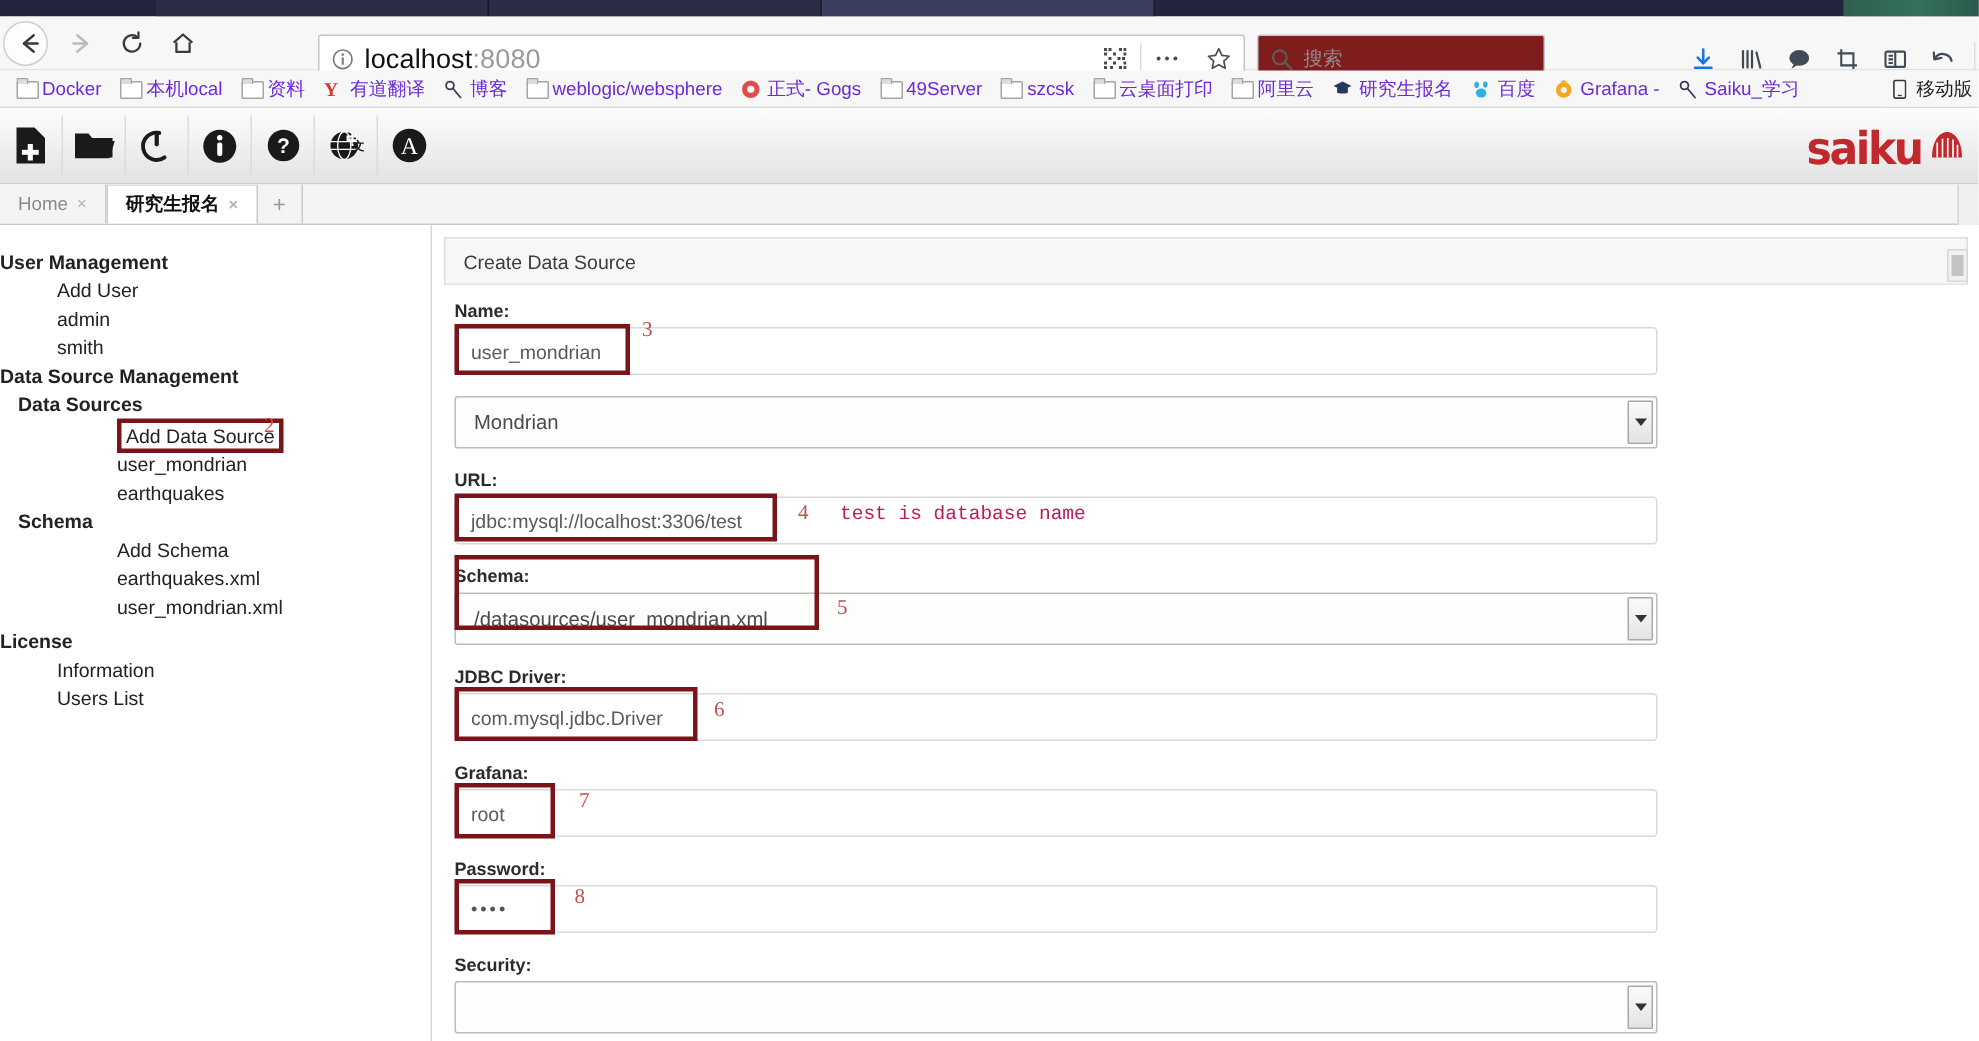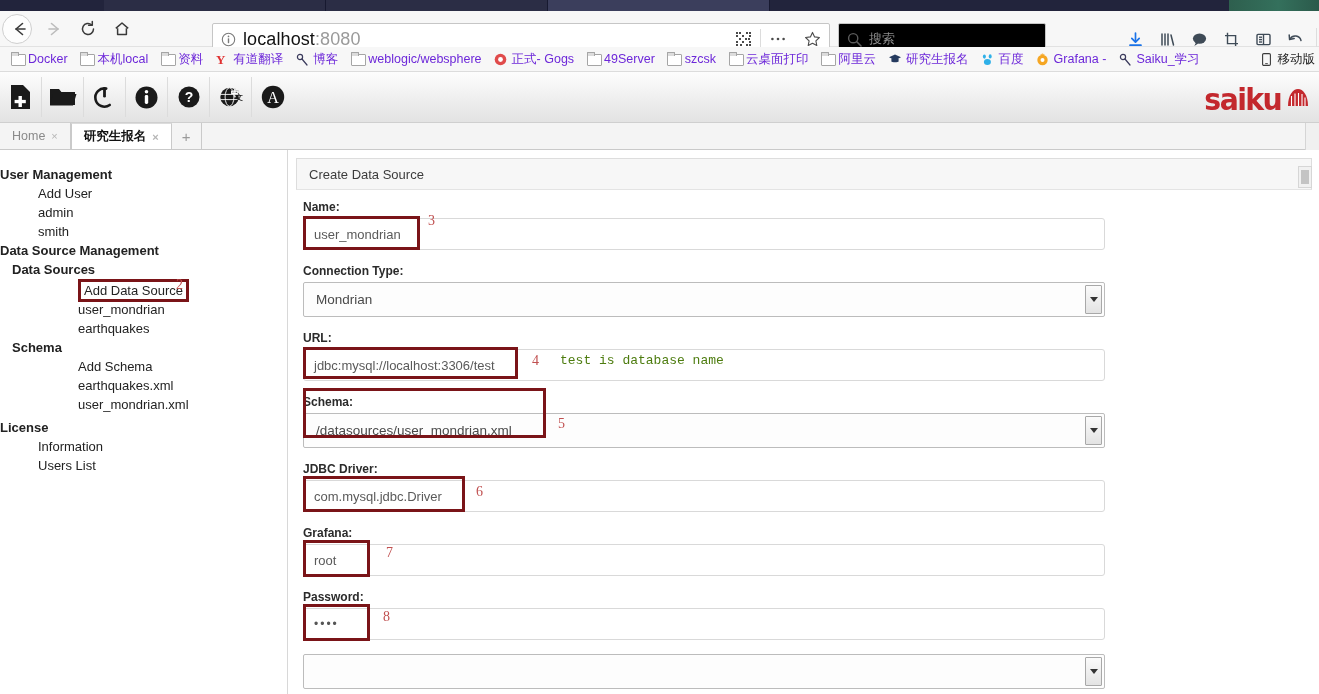--- a/index.html
+++ b/index.html
@@ -63,22 +63,22 @@
     white-space: nowrap; overflow: hidden;
   }
   #url-text .dim { color: #9a9a9a; }
   .urlbar-icon {
     width: 34px; height: 30px; display: flex; align-items: center; justify-content: center;
     color: #4a4a4a;
   }
   #url-sep { width: 1px; height: 20px; background: #dcdcdc; }
 
   #searchbar {
-    position: absolute; left: 838px; top: 12px; width: 208px; height: 32px;
-    background: #000000; border: 1px solid #c6c6c6; border-radius: 2px;
+    position: absolute; left: 838px; top: 12px; width: 192px; height: 32px;
+    background: #7f1d1d; border: 1px solid #c6c6c6; border-radius: 2px;
     display: flex; align-items: center;
   }
   #search-icon-wrap { width: 30px; display:flex; align-items:center; justify-content:center; color:#5c5c5c; }
   #search-placeholder { font-size: 13px; color: #8e8e8e; }
 
   #browser-actions {
     position: absolute; left: 1122px; top: 14px; height: 28px;
     display: flex; align-items: center; gap: 6px;
   }
   .action-icon {
@@ -239,21 +239,21 @@
   
   .redbox {
     position: absolute; border: 3px solid #7a1418; pointer-events: none;
   }
   .annot {
     position: absolute; font-family: "Liberation Serif", serif;
     font-size: 14px; color: #c05050; white-space: nowrap;
   }
   .annot-mono {
     position: absolute; font-family: "Liberation Mono", monospace;
-    font-size: 13px; color: #4d7c0f; white-space: nowrap;
+    font-size: 13px; color: #be185d; white-space: nowrap;
   }
   #content-scrollbar {
     position: absolute; right: 0; top: 8px; width: 14px; height: 22px;
     background: #f1f1f1; border: 1px solid #d6d6d6;
   }
   #content-scrollbar i {
     display:block; width:8px; height:14px; margin:3px auto; background:#c4c4c4;
   }
 </style>
 </head>
@@ -623,21 +623,20 @@
     <div id="form-area">
 
       <div class="field-row">
         <div class="field-label">Name:</div>
         <div class="txt-input">user_mondrian</div>
         <div class="redbox" style="left:7px; top:16px; width:117px; height:34px;"></div>
         <div class="annot" style="left:132px; top:13px;">3</div>
       </div>
 
       <div class="field-row">
-        <div class="field-label">Connection Type:</div>
         <div class="sel-input">
           <span>Mondrian</span>
           <span class="sel-arrow">
               <i></i>
             </span>
         </div>
       </div>
 
       <div class="field-row">
         <div class="field-label">URL:</div>
@@ -676,20 +675,21 @@
       <div class="field-row">
         <div class="field-label">Password:</div>
         <div class="txt-input">
             <span class="dots">••••</span>
           </div>
         <div class="redbox" style="left:7px; top:14px; width:67px; height:37px;"></div>
         <div class="annot" style="left:87px; top:19px;">8</div>
       </div>
 
       <div class="field-row">
+        <div class="field-label">Security:</div>
         <div class="sel-input">
           <span></span>
           <span class="sel-arrow">
               <i></i>
             </span>
         </div>
       </div>
 
     </div>
 

